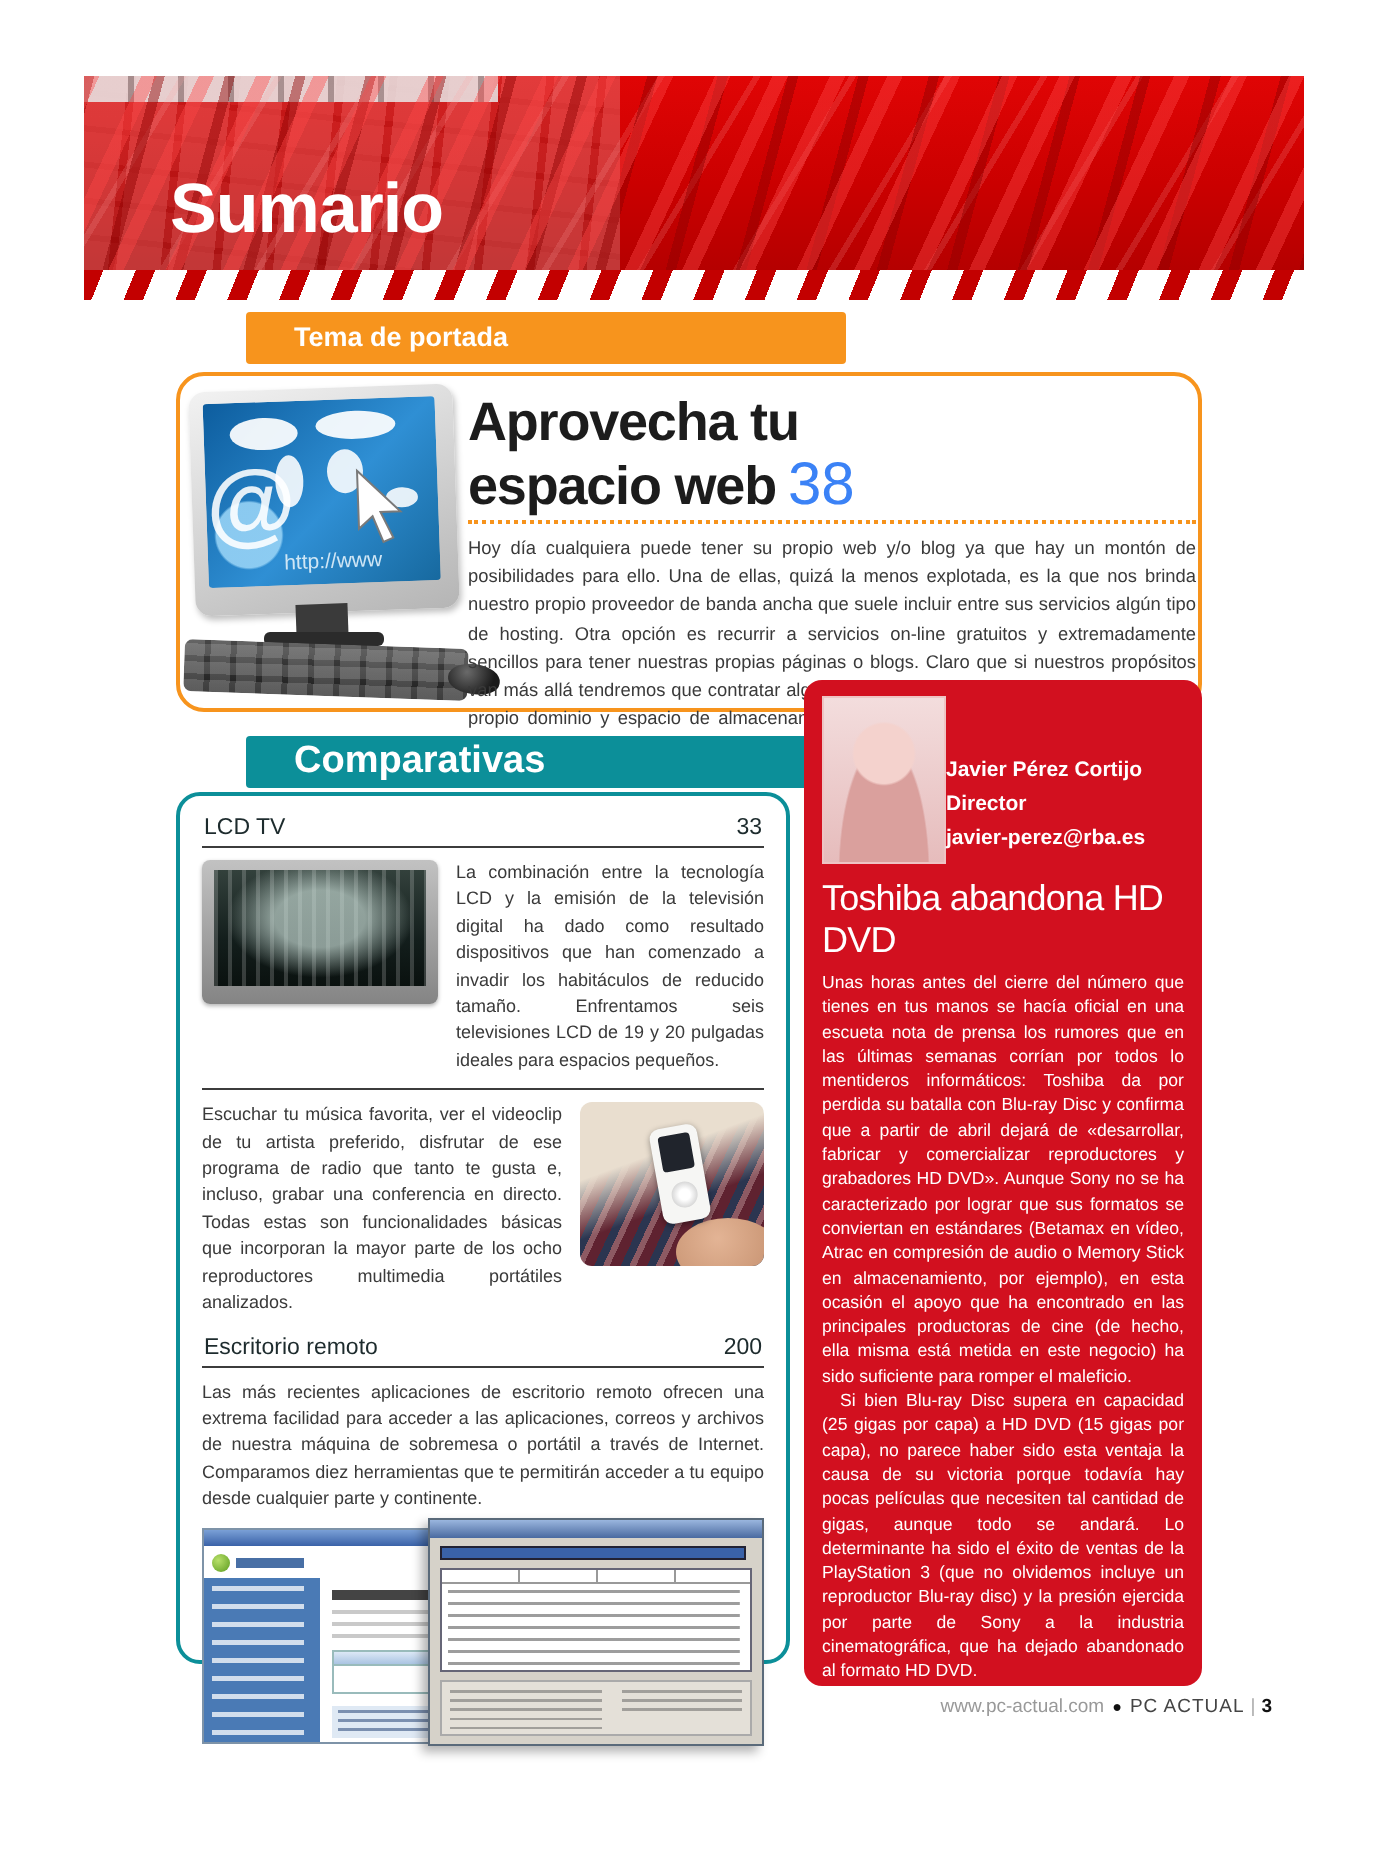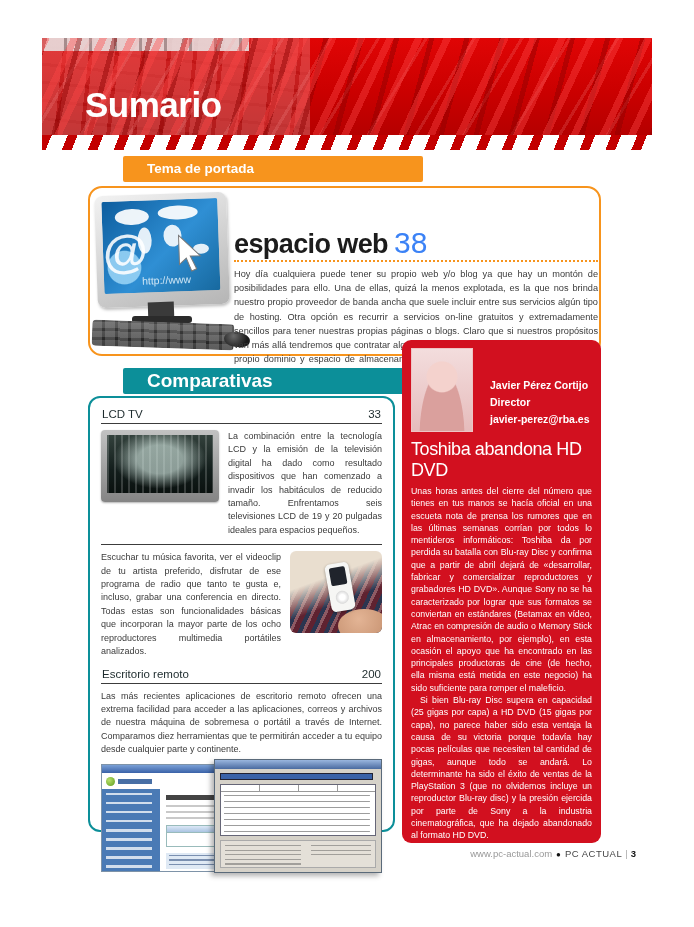--- a/index.html
+++ b/index.html
@@ -122,21 +122,21 @@
     background: repeating-linear-gradient(180deg, rgba(60,60,60,.5) 0 1.5px, transparent 1.5px 6px);
     background-position:2px 2px; background-size:96% 100%; background-repeat:no-repeat; }
   .winR-panel { position:absolute; left:5px; right:5px; top:80px; height:28px; background:#e4e0d8; border:1px solid #aaa;
     background-image: repeating-linear-gradient(180deg, rgba(80,80,80,.45) 0 1.3px, transparent 1.3px 4.6px),
       repeating-linear-gradient(180deg, rgba(80,80,80,.45) 0 1.3px, transparent 1.3px 4.6px);
     background-position:4px 4px, 90px 4px; background-size:76px 20px, 60px 14px; background-repeat:no-repeat; }
 
   
   .edit-card { position:absolute; left:402px; top:340px; width:199px; height:503px;
     background:#D2101F; border-radius:9px; padding:8px 9px; color:#fff; }
-  .edit-top { display:flex; gap:17px; }
+  .edit-top { display:flex; gap:0; }
   .author-photo { width:62px; height:84px; flex:0 0 62px; border:1px solid #eec4c4;
     background:
       radial-gradient(circle at 50% 34%, #f4d2cd 0 24%, rgba(244,210,205,0) 26%),
       radial-gradient(ellipse at 50% 108%, #daa09d 0 52%, rgba(218,160,157,0) 54%),
       linear-gradient(180deg,#f3dddd,#e6bcbc); }
   .author-block { align-self:flex-end; padding-bottom:4px; font-weight:bold; font-size:10.5px; line-height:17px; }
   .edit-headline { font-weight:normal; font-size:18px; letter-spacing:-0.4px; margin:7px 0 4px; }
   .edit-para { font-size:8.8px; line-height:12.3px; text-align:justify; }
   .edit-para + .edit-para { text-indent:9px; }
 
@@ -177,21 +177,21 @@
             <text x="38" y="84" font-size="10.5" fill="#cfe6f5">http://www</text>
           </svg>
         </div>
       </div>
       <div class="monitor-stand"></div>
       <div class="monitor-base"></div>
       <div class="kbd"></div>
       <div class="mouse"></div>
     </div>
     <div class="cover-title">
-      <br>
+      <span>Aprovecha tu</span><br>
       <span>espacio web</span><span class="cover-pagenum">38</span>
     </div>
     <div class="dotted-rule"></div>
     <div class="cover-body">Hoy día cualquiera puede tener su propio web y/o blog ya que hay un montón de posibilidades para ello. Una de ellas, quizá la menos explotada, es la que nos brinda nuestro propio proveedor de banda ancha que suele incluir entre sus servicios algún tipo de hosting. Otra opción es recurrir a servicios on-line gratuitos y extremadamente sencillos para tener nuestras propias páginas o blogs. Claro que si nuestros propósitos van más allá tendremos que contratar algún servicio de hosting que nos ofrezca nuestro propio dominio y espacio de almacenamiento para crear una web o un blog de altos vuelos.</div>
   </div>
 
   <div class="label-bar label-teal">Comparativas</div>
 
   <div class="comp-card">
 

